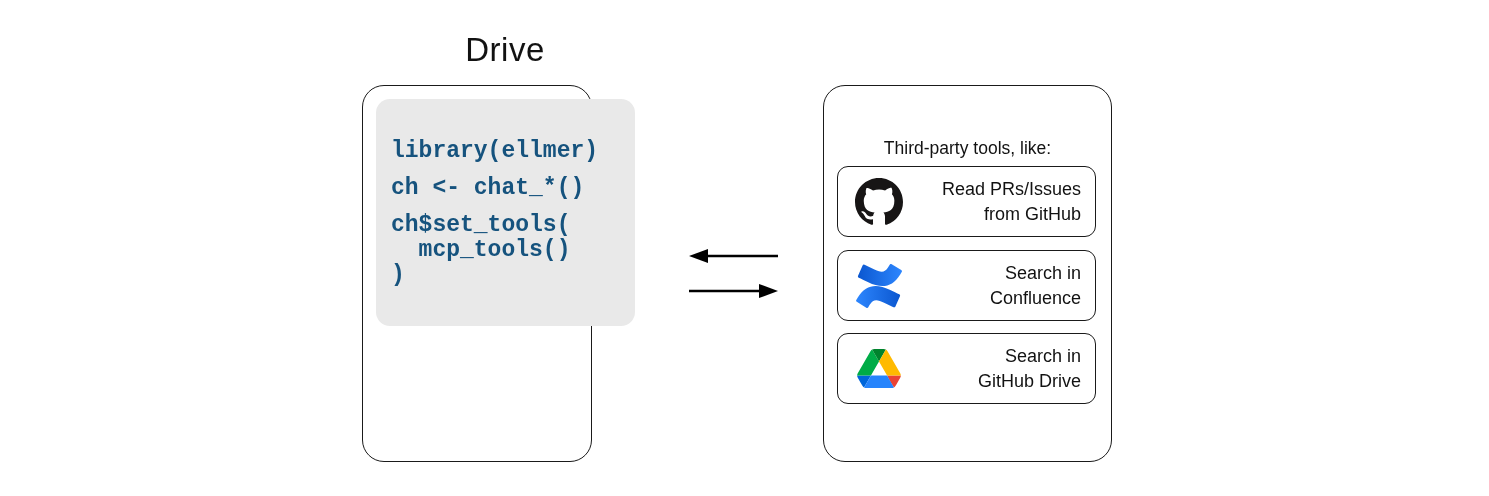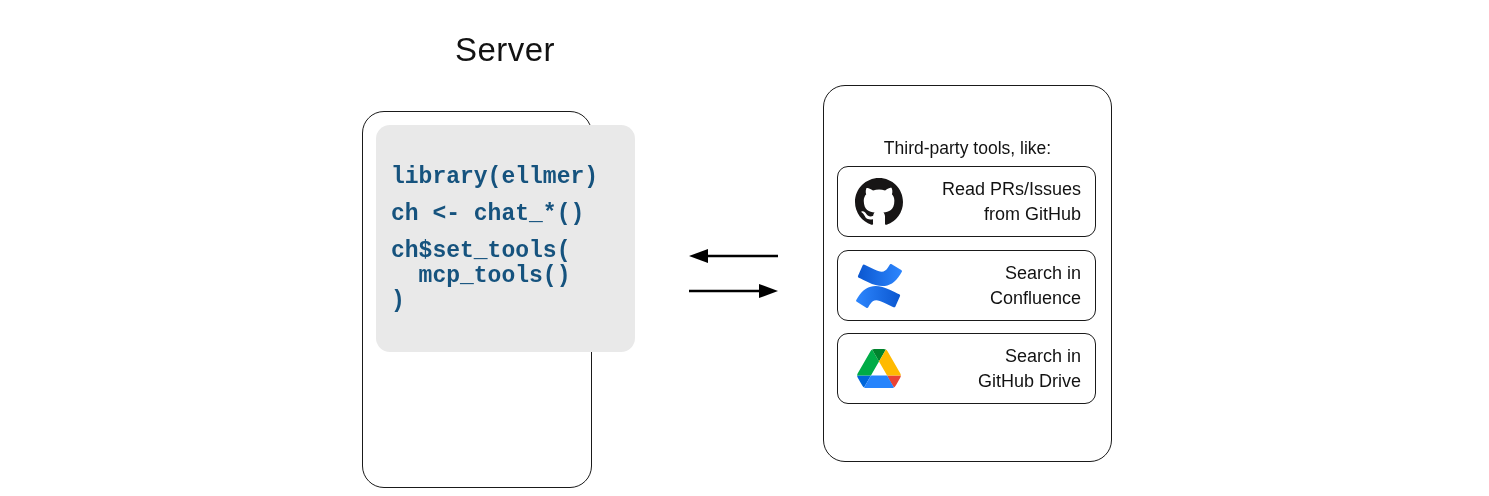--- a/index.html
+++ b/index.html
@@ -32,21 +32,21 @@
   
   .outer-box {
     position: absolute;
     top: 85px;
     height: 377px;
     background: #ffffff;
     border: 1.3px solid #1a1a1a;
     border-radius: 22px;
     box-sizing: border-box;
   }
-  .outer-box.client { left: 362px; width: 230px; margin-top: 26px; }
+  .outer-box.client { left: 362px; width: 230px; }
   .outer-box.server { left: 823px; width: 289px; }
 
   
   .code-block {
     position: absolute;
     left: 13px;
     top: 13px;
     width: 259px;
     height: 227px;
     background: #e9e9e9;
@@ -114,21 +114,21 @@
     font-size: 18px;
     line-height: 25px;
     color: #121212;
   }
 </style>
 </head>
 <body>
 
 <div class="canvas">
 
-  <div class="section-title client">Server</div>
+  <div class="section-title client">Drive</div>
 
   <div class="outer-box client">
     <div class="code-block">
       <div class="code-line">library(ellmer)</div>
       <div class="code-line stanza-gap">ch &lt;- chat_*()</div>
       <div class="code-line stanza-gap">ch$set_tools(</div>
       <div class="code-line">  mcp_tools()</div>
       <div class="code-line">)</div>
     </div>
   </div>

